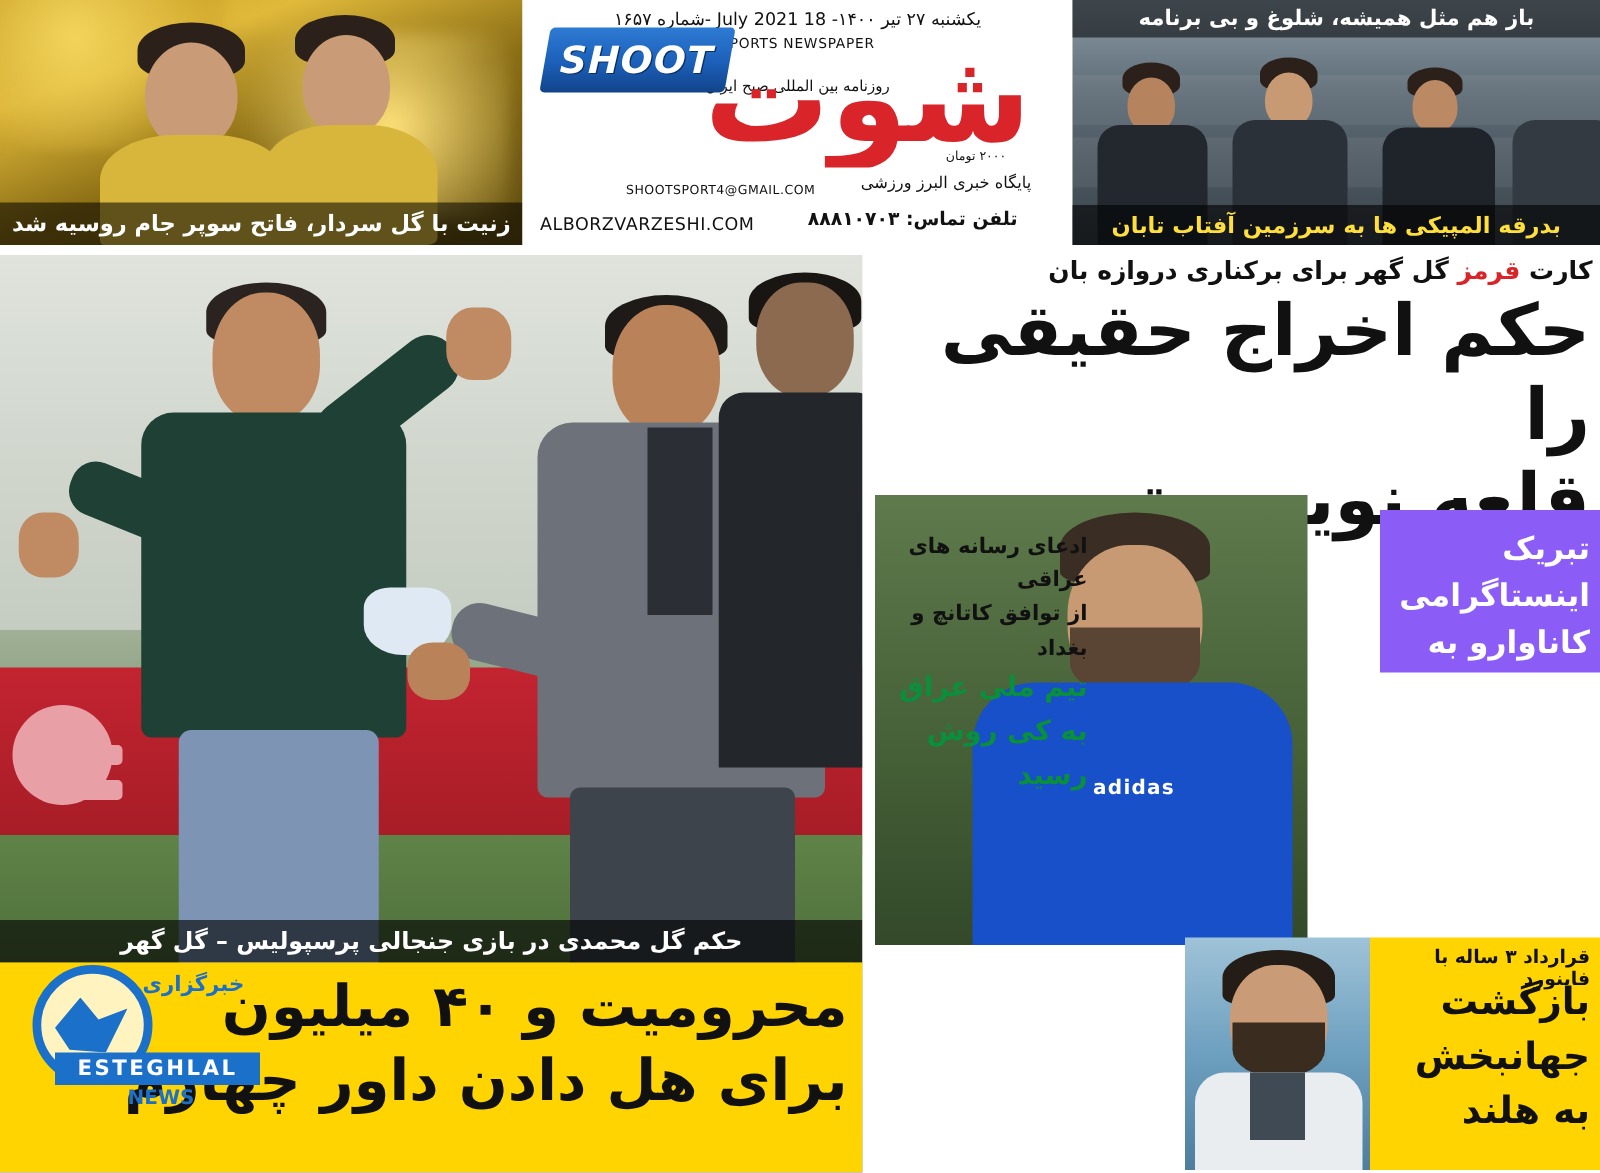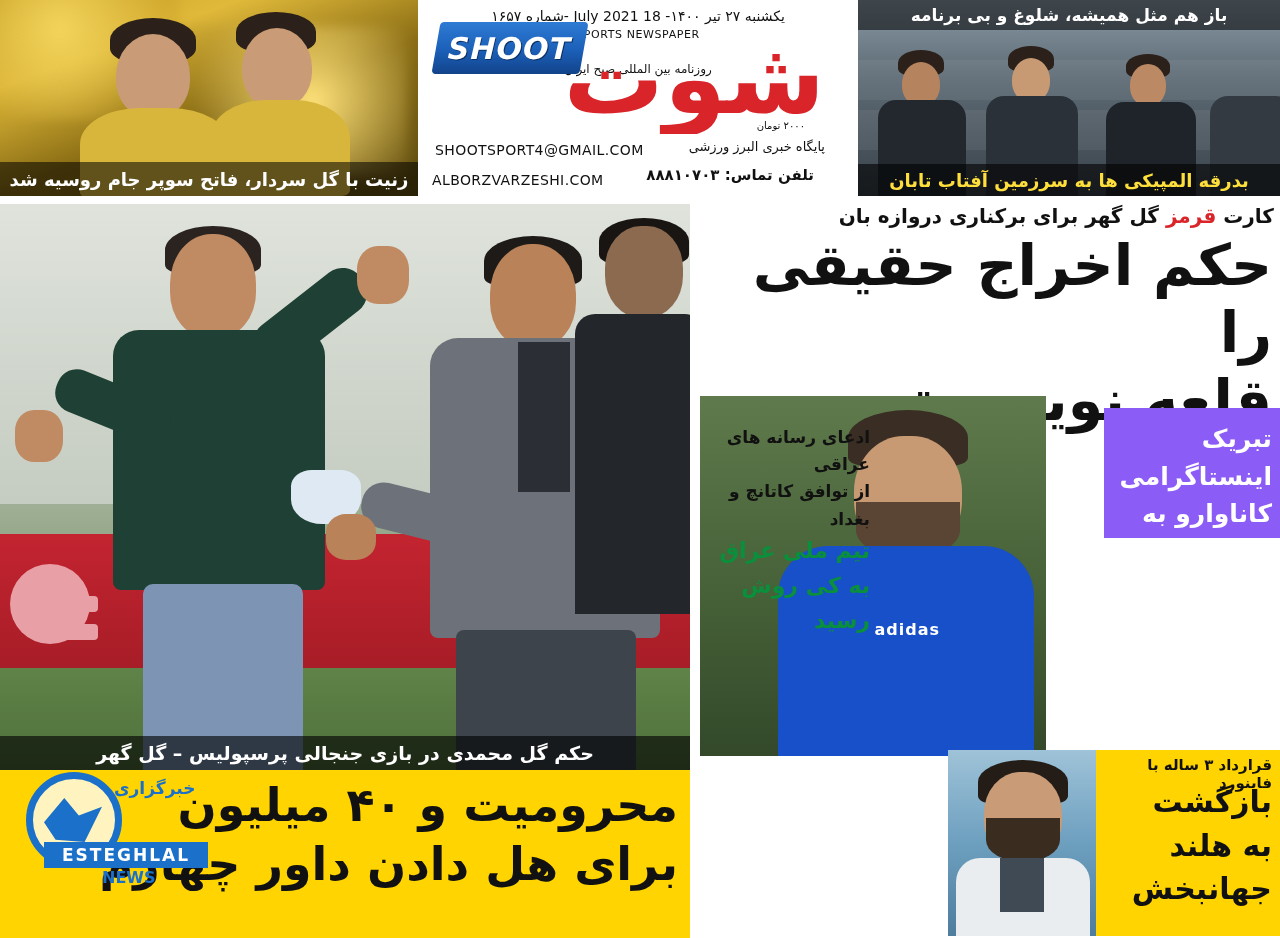--- a/index.html
+++ b/index.html
@@ -69,22 +69,22 @@
   .mh-logo {
     position: absolute; right: 8px; top: 24px; width: 300px; height: 110px;
     color: #d9252a; font-size: 100px; font-weight: bold; text-align: right;
     line-height: 110px; direction: rtl; overflow: hidden;
   }
   .mh-price {
     position: absolute; right: 28px; top: 120px; width: 160px; text-align: right;
     font-size: 10px; color: #111; direction: rtl;
   }
   .mh-email {
-    position: absolute; left: 0; bottom: 38px; width: 300px; text-align: left;
-    padding-left: 17px; font-size: 14px; color: #111; letter-spacing: 0.4px;
+    position: absolute; left: 0; bottom: 38px; width: 300px; text-align: center;
+    padding-left: 17px; font-size: 10px; color: #111; letter-spacing: 0.4px;
   }
   .mh-site {
     position: absolute; left: 0; bottom: 8px; width: 300px; text-align: left;
     padding-left: 14px; font-size: 14px; color: #111; letter-spacing: 0.4px;
   }
   .mh-phone {
     position: absolute; right: 19px; bottom: 12px; width: 240px; text-align: right;
     font-size: 15px; color: #111; direction: rtl; font-weight: bold;
   }
   .mh-newsagency {
@@ -423,21 +423,21 @@
           <div class="hair"></div>
           <div class="head"></div>
           <div class="beard"></div>
           <div class="body"></div>
           <div class="collar"></div>
         </div>
         <div class="br-yellow">
           <div class="small">قرارداد ۳ ساله با فاینورد</div>
           <div class="big">
             <div>بازگشت</div>
+            <div>جهانبخش</div>
             <div>به هلند</div>
-            <div>جهانبخش</div>
           </div>
         </div>
       </div>
 
     </div>
   </div>
 </div>
 
 </body></html>

